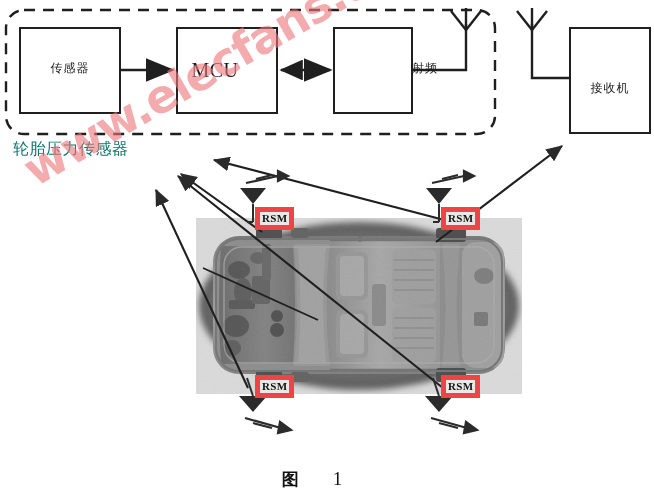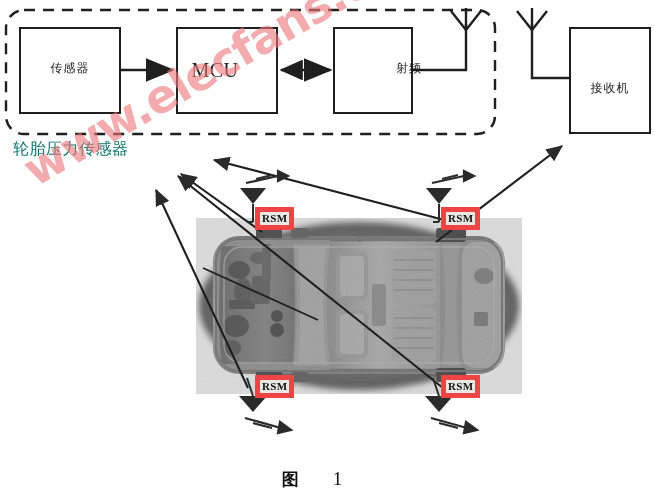--- a/index.html
+++ b/index.html
@@ -314,21 +314,21 @@
         <path d="M466,422 L477,430 L464,433 Z"></path>
         <line x1="439" y1="423" x2="458" y2="428"></line>
       </g>
     </g>
   </svg>
 
   <div class="blk-label" style="left:20px; top:62px; width:100px;">传感器</div>
 
   <div class="blk-label latin" style="left:177px; top:60px; width:76px;">MCU</div>
 
-  <div class="blk-label" style="left:326px; top:62px; width:78px;padding-left:44px;">射频</div>
+  <div class="blk-label" style="left:342px; top:62px; width:78px;padding-left:44px;">射频</div>
 
   <div class="blk-label" style="left:570px; top:70px; width:80px;margin-top:12px;">接收机</div>
 
   <div id="group-caption">轮胎压力传感器</div>
 
   <div class="rsm-tag" style="left:255px; top:207px;">RSM</div>
   <div class="rsm-tag" style="left:441px; top:207px;">RSM</div>
   <div class="rsm-tag" style="left:255px; top:375px;">RSM</div>
   <div class="rsm-tag" style="left:441px; top:375px;">RSM</div>
 

